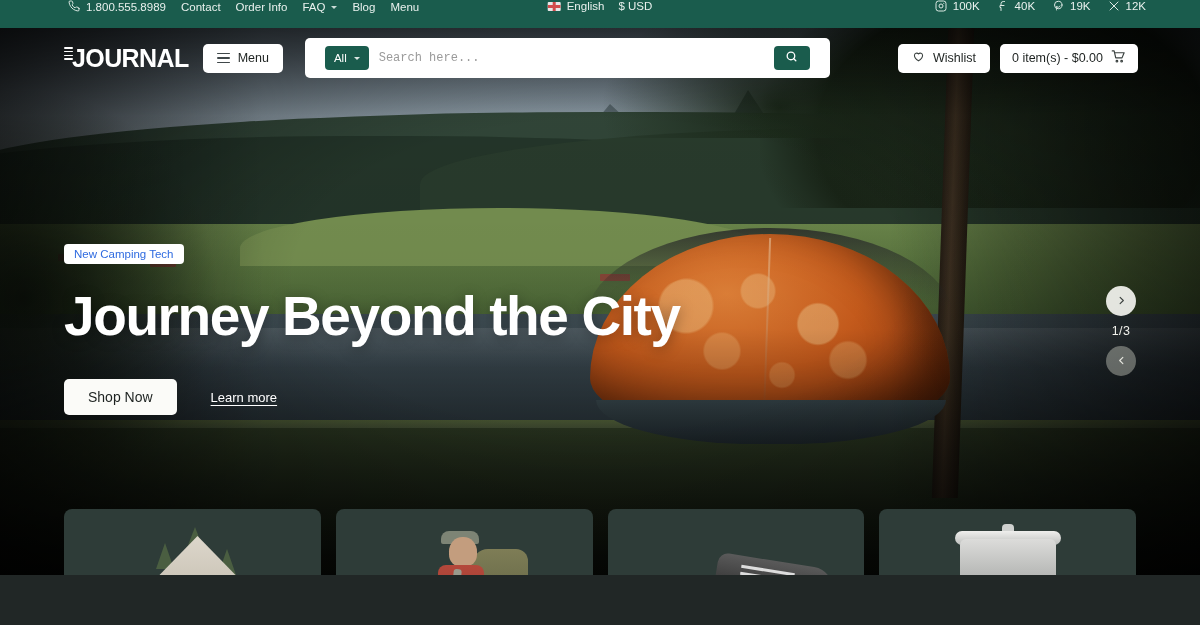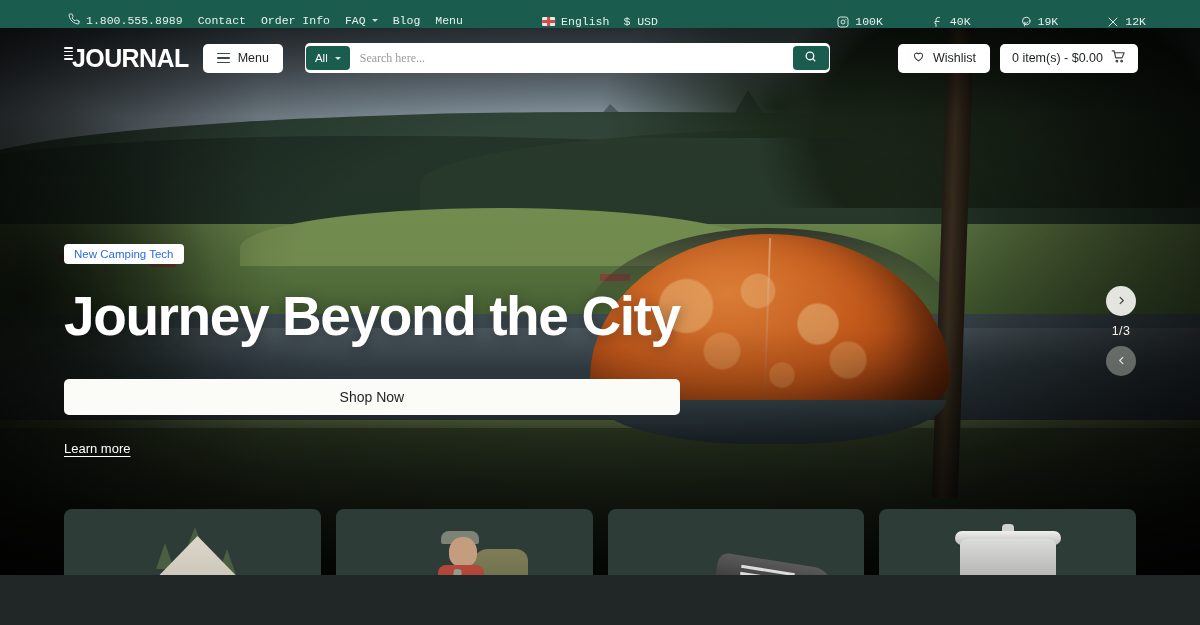--- a/index.html
+++ b/index.html
@@ -7,41 +7,41 @@
   body {
     font-family:"Liberation Sans", sans-serif;
     background:#212726;
     color:#fff;
     -webkit-font-smoothing:antialiased;
   }
 
   
   .topbar {
     height:28px; background:#1a5c4d;
-    display:flex; align-items:flex-end;
+    display:flex; align-items:flex-start;
     padding:0 14px; font-size:11.5px; color:#e8f0ed;
-    position:relative; z-index:40;font-family:Liberation Mono, monospace;
+    position:relative; z-index:40;
   }
   .tb-left { display:flex; align-items:center; gap:15px; padding-left:54px; }
   .tb-phone { display:flex; align-items:center; gap:6px; }
   .tb-link { color:#e9f1ee; text-decoration:none; white-space:nowrap; display:flex; align-items:center; gap:4px; }
   .tb-center {
     position:absolute; left:50%; transform:translateX(-50%);
     display:flex; align-items:center; gap:14px; font-size:11.5px;
   }
   .lang { display:flex; align-items:center; gap:6px; }
   .flag {
     width:13px; height:9px; background:#e8e8e8;
     position:relative; overflow:hidden; border-radius:1px; display:inline-block;
   }
   .flag:before { content:""; position:absolute; left:5px; top:0; width:3px; height:9px; background:#d24b4b; }
   .flag:after  { content:""; position:absolute; left:0; top:3px; width:13px; height:3px; background:#d24b4b; }
   .cur { display:flex; align-items:center; gap:4px; }
   .tb-right { margin-left:auto; display:flex; align-items:center; gap:17px; padding-right:40px; }
-  .soc { display:flex; align-items:center; gap:6px; font-size:11.5px; color:#e9f1ee;margin-left:32px; }
+  .soc { display:flex; align-items:center; gap:6px; font-size:11.5px; color:#e9f1ee; }
   .soc svg { display:block; }
   .caret { width:0;height:0;border-left:3px solid transparent;border-right:3px solid transparent;border-top:3.5px solid currentColor;display:inline-block;margin-left:2px;opacity:.85; }
 
   
   .stage { position:relative; height:547px; overflow:hidden; }
 
   .scene { position:absolute; inset:0; background:#0e1410; overflow:hidden; }
   
   .sky { position:absolute; left:0; top:0; right:0; height:210px;
     background:linear-gradient(180deg,#6e7f8c 0%,#8b9aa4 42%,#9aa7ac 70%,#8d9a9b 100%); }
@@ -153,50 +153,50 @@
     background:#fff; color:#1d2220; border:none; border-radius:5px;
     height:29px; display:flex; align-items:center; justify-content:center;
     gap:8px; font-size:12.5px; cursor:pointer; padding:0 14px;
     font-family:"Liberation Sans", sans-serif; white-space:nowrap;
   }
   .burger { display:flex; flex-direction:column; gap:3px; }
   .burger i { display:block; width:13px; height:1.5px; background:#40484a; border-radius:1px; }
 
   .searchwrap {
     flex:1; max-width:525px; height:30px; background:#fff; border-radius:5px;
-    display:flex; align-items:center; padding:1px; gap:0; margin-left:8px;
+    display:flex; align-items:center; padding:20px; gap:0; margin-left:8px;
   }
   .allbtn {
     background:#1a5c4d; color:#fff; height:24px; border-radius:4px;
     display:flex; align-items:center; gap:5px; padding:0 9px; font-size:11.5px;
     cursor:pointer; border:none; font-family:"Liberation Sans", sans-serif;
   }
   .searchinput {
     flex:1; border:none; outline:none; font-size:12px; color:#701a75;
-    padding:0 10px; background:transparent; font-family:Liberation Serif, serif;
+    padding:0 10px; background:transparent; font-family:Liberation Mono, monospace;
   }
   .searchinput::placeholder { color:#9a9a9a; }
   .searchbtn {
     width:36px; height:24px; background:#1a5c4d; border:none; border-radius:4px;
     display:flex; align-items:center; justify-content:center; cursor:pointer;
   }
   .hdr-right { margin-left:auto; display:flex; align-items:center; gap:10px; }
   .cartbtn { padding:0 12px; }
 
   
   .hero { position:absolute; left:64px; top:216px; z-index:20; }
   .badge {
     display:inline-block; background:#fff; color:#2f6be0; font-size:11.5px;
     padding:4px 10px; border-radius:4px; font-weight:500;
   }
   .h1 {
     margin-top:24px; font-size:55px; line-height:1.04; font-weight:700;
     letter-spacing:-1.4px; color:#fff; text-shadow:0 2px 14px rgba(0,0,0,.35);
   }
-  .cta { margin-top:34px; display:flex; gap:26px;flex-direction:column; }
+  .cta { margin-top:34px; display:flex; align-items:center; gap:34px; }
   .shopbtn {
     background:#fbfbf8; color:#1d2220; border:none; border-radius:5px;
     height:36px; padding:0 24px; font-size:14px; cursor:pointer;
     font-family:"Liberation Sans", sans-serif;
   }
   .learn {
     color:#fff; font-size:13px; text-decoration:underline;
     text-underline-offset:3px; cursor:pointer;
   }
 

